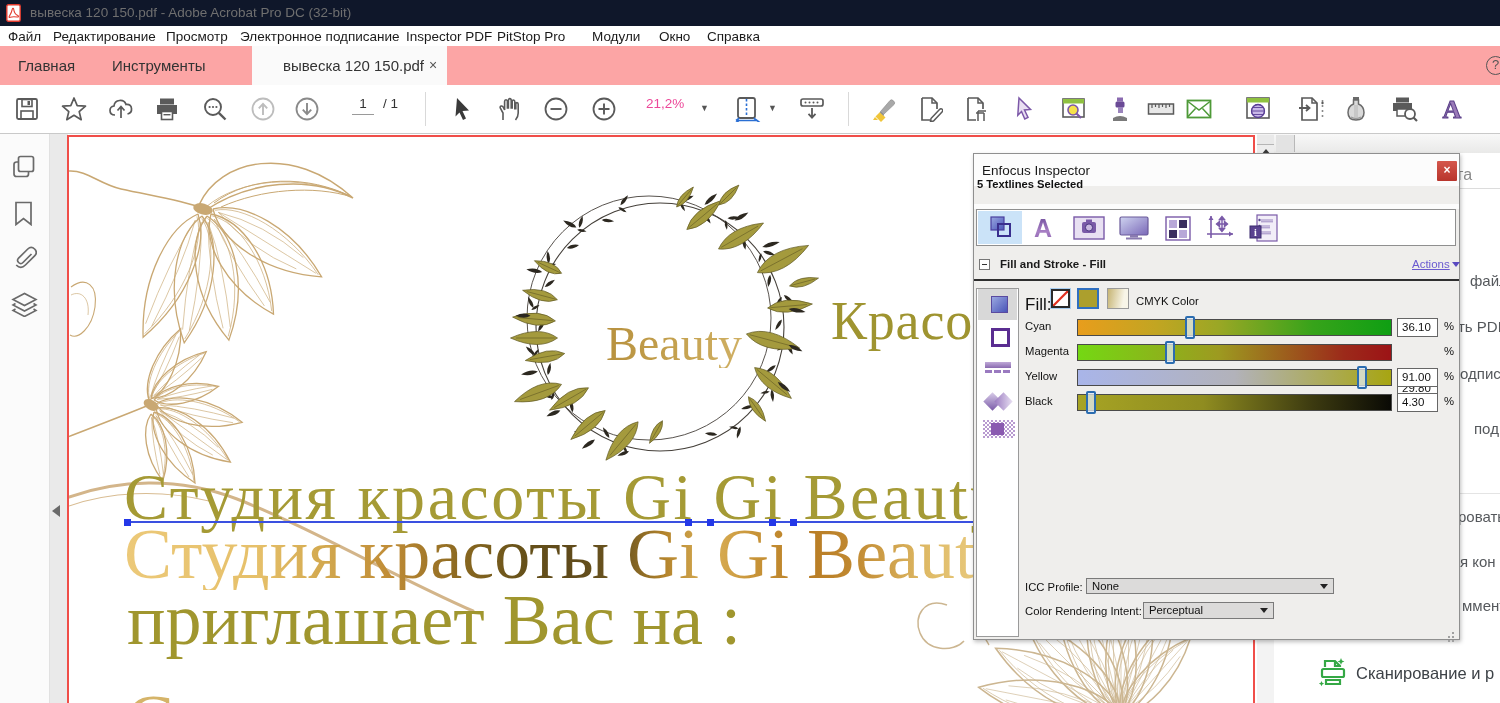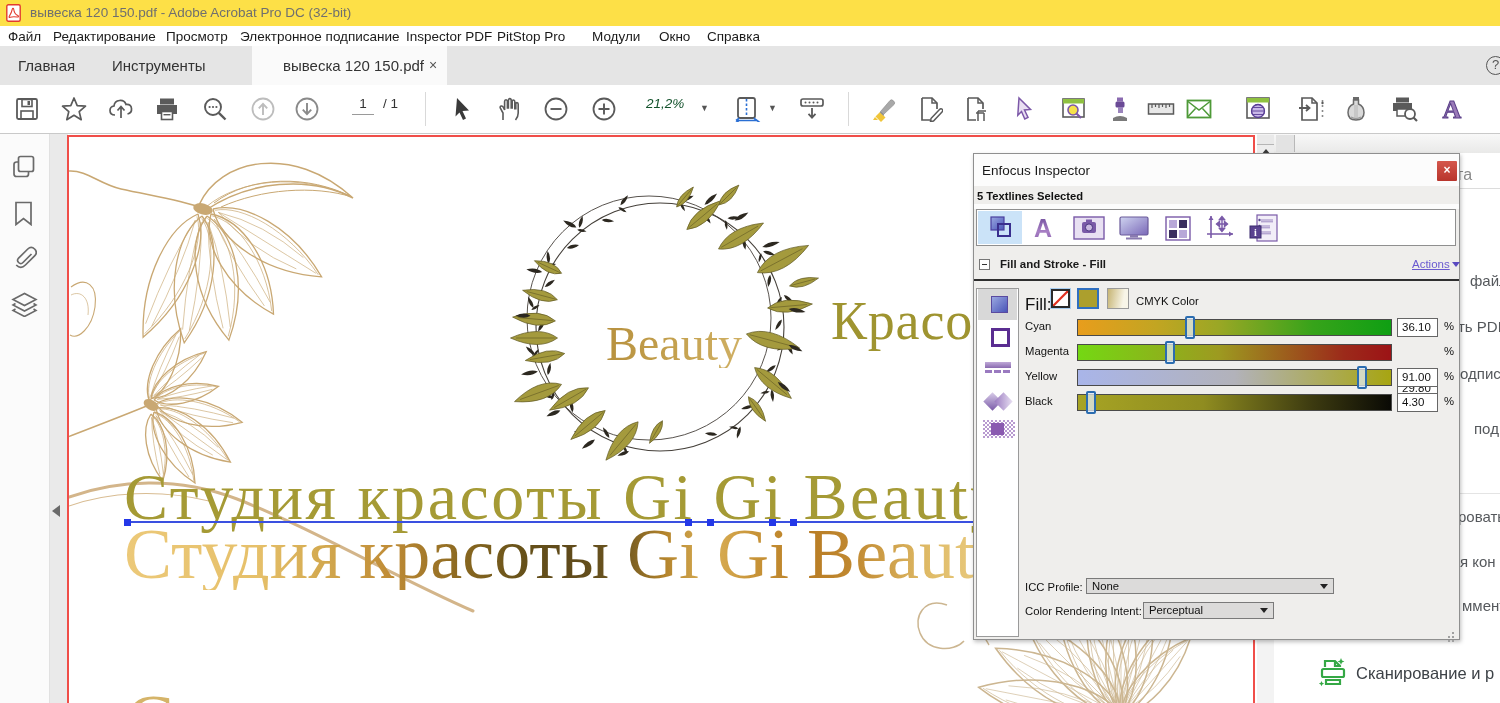--- a/index.html
+++ b/index.html
@@ -1,25 +1,25 @@
 <!DOCTYPE html>
 <html><head>
 <meta charset="utf-8">
 <style>
   html,body{margin:0;padding:0;}
   body{width:1500px;height:703px;overflow:hidden;position:relative;
        font-family:"Liberation Sans",sans-serif;background:#fff;}
   .abs{position:absolute;white-space:nowrap;}
   .ip{position:absolute;white-space:nowrap;}
   
-  #titlebar{left:0;top:0;width:1500px;height:26px;background:#fde047;}
+  #titlebar{left:0;top:0;width:1500px;height:26px;background:#0f172a;}
   #titletext{left:30px;top:5px;font-size:13.5px;color:#6f6f6f;}
   #menubar{left:0;top:26px;width:1500px;height:20px;background:#fff;}
   .mi{position:absolute;top:3px;font-size:13.5px;color:#1a1a1a;}
-  #tabbar{left:0;top:46px;width:1500px;height:39px;background:#e5e5e5;}
+  #tabbar{left:0;top:46px;width:1500px;height:39px;background:#fca5a5;}
   .tabtxt{position:absolute;top:11px;font-size:15px;color:#333;}
   #activetab{position:absolute;left:252px;top:0;width:195px;height:39px;background:#fafafa;}
   #toolbar{left:0;top:85px;width:1500px;height:48px;background:#fff;border-bottom:1px solid #c9c9c9;}
   .tsep{position:absolute;top:7px;width:1px;height:34px;background:#d9d9d9;}
   
   #sidebar{left:0;top:134px;width:49px;height:569px;background:#fbfbfb;border-right:1px solid #e1e1e1;}
   #gutter{left:50px;top:134px;width:18px;height:569px;background:#eaeaea;}
   #page{left:67px;top:135px;width:1188px;height:568px;background:#fff;border:2px solid #f04e49;border-bottom:none;box-sizing:border-box;overflow:hidden;}
   #scrollstrip{left:1257px;top:134px;width:17px;height:569px;background:#f3f3f3;}
   #rightpanel{left:1274px;top:134px;width:226px;height:569px;background:#fff;}
@@ -109,21 +109,21 @@
         <path d="M8 24 L8 17 L5.5 12.5 Q4.5 10.5 6.2 10 Q7.6 9.7 8.4 11.5 L9.6 14 L9.6 5.5 Q9.6 3.8 11 3.8 Q12.4 3.8 12.4 5.6 L12.4 12 L13.4 12 L13.4 4.4 Q13.4 2.6 14.8 2.6 Q16.2 2.6 16.2 4.5 L16.2 12 L17.2 12 L17.2 5.6 Q17.2 4 18.5 4 Q19.8 4 19.8 5.8 L19.8 12.6 L20.8 12.6 L20.8 8.2 Q20.8 6.6 22 6.6 Q23.2 6.6 23.2 8.3 L23.2 17 Q23.2 21 20.5 24" fill="none" stroke="#5a5a5a" stroke-width="1.6"></path>
       </svg></div>
     <div class="abs" style="left:543px;top:11px;"><svg width="26" height="26" viewBox="0 0 26 26" xmlns="http://www.w3.org/2000/svg">
         <circle cx="13" cy="13" r="10.5" fill="none" stroke="#5a5a5a" stroke-width="1.8"></circle>
         <path d="M7.5 13 L18.5 13" stroke="#5a5a5a" stroke-width="1.9"></path>
       </svg></div>
     <div class="abs" style="left:591px;top:11px;"><svg width="26" height="26" viewBox="0 0 26 26" xmlns="http://www.w3.org/2000/svg">
         <circle cx="13" cy="13" r="10.5" fill="none" stroke="#5a5a5a" stroke-width="1.8"></circle>
         <path d="M7.5 13 L18.5 13 M13 7.5 L13 18.5" stroke="#5a5a5a" stroke-width="1.9"></path>
       </svg></div>
-    <div class="abs" style="left:646px;top:11px;font-size:13.5px;color:#14532d;font-style:italic;">21,2%</div>
+    <div class="abs" style="left:646px;top:11px;font-size:13.5px;color:#ec4899;">21,2%</div>
     <div class="abs" style="left:700px;top:18px;font-size:9px;color:#555;">▼</div>
     <div class="abs" style="left:735px;top:11px;"><svg width="26" height="26" viewBox="0 0 26 26" xmlns="http://www.w3.org/2000/svg">
         <rect x="3" y="2" width="17" height="20" rx="2" fill="none" stroke="#5a5a5a" stroke-width="1.8"></rect>
         <path d="M11.5 3 v18" stroke="#2a6fd4" stroke-width="1.6" stroke-dasharray="2.5 2"></path>
         <path d="M1 24.5 h21 M1 24.5 l3.2 -2.4 M1 24.5 l3.2 2.4 M22 24.5 l-3.2 -2.4 M22 24.5 l3.2 2.4" stroke="#2a6fd4" stroke-width="1.6" fill="none"></path>
       </svg></div>
     <div class="abs" style="left:768px;top:18px;font-size:9px;color:#555;">▼</div>
     <div class="abs" style="left:799px;top:12px;"><svg width="26" height="24" viewBox="0 0 26 24" xmlns="http://www.w3.org/2000/svg">
         <rect x="2" y="2" width="22" height="7" rx="2" fill="none" stroke="#5a5a5a" stroke-width="1.7"></rect>
         <circle cx="6.5" cy="5.5" r="1" fill="#5a5a5a"></circle>
@@ -434,20 +434,21 @@
     <div class="doc serif" style="left:762px;top:157px;font-size:54px;letter-spacing:0.8px;color:#9f9430;">Красоты</div>
     <div class="doc serif" style="left:520px;top:183px;width:170px;text-align:center;font-size:48px;background:linear-gradient(90deg,#b48d3a,#c6a351 55%,#d2b369);-webkit-background-clip:text;color:transparent;">Beauty</div>
     <div class="doc serif" id="lineA" style="left:55px;top:327px;font-size:66px;letter-spacing:2.54px;color:#a59a35;">Студия красоты Gi Gi Beauty</div>
     <div class="abs" style="left:55px;top:384px;width:1131px;height:2px;background:#3a50e0;"></div>
     <div class="selsq" style="left:55px;"></div>
     <div class="selsq" style="left:616px;"></div>
     <div class="selsq" style="left:638px;"></div>
     <div class="selsq" style="left:700px;"></div>
     <div class="selsq" style="left:721px;"></div>
     <div class="doc serif" id="lineB" style="left:55px;top:381px;font-size:72px;background:linear-gradient(90deg,#ecc979 0%,#e6c06a 15%,#d4aa50 22%,#c08c36 30%,#8a6820 38%,#66511a 45%,#5f4a1a 50%,#6b5520 56%,#b4842c 61%,#dab058 66%,#c89438 71%,#b87c24 77%,#c08830 82%,#e0bc68 91%,#eed28c 100%);-webkit-background-clip:text;color:transparent;">Студия красоты Gi Gi Beauty</div>
+    <div class="doc serif" id="lineC" style="left:58px;top:447px;font-size:72px;color:#a0962e;">приглашает Вас на :</div>
     <div class="doc serif" style="left:57px;top:547px;font-size:72px;color:#d5b469;">Студия красоты</div>
   </div>
   <div class="abs" id="scrollstrip">
 <div class="abs" style="left:0px;top:1px;width:17px;height:9px;background:#e9e9e9;border-bottom:1px solid #b5b5b5;"></div>
 <div class="abs" style="left:0px;top:11px;width:17px;height:9px;background:#ededed;"></div>
 <div class="abs" style="left:4px;top:15px;width:0;height:0;border-left:5px solid transparent;border-right:5px solid transparent;border-bottom:6px solid #3a3a3a;"></div>
 </div>
   <div class="abs" id="rightpanel">
 <div class="abs" style="left:0;top:0;width:226px;height:19px;background:linear-gradient(#f8f8f8,#e9e9e8);"></div>
 <div class="abs" style="left:2px;top:1px;width:18px;height:17px;background:#e3e3e3;border-right:1px solid #b8b8b8;"></div>
@@ -471,21 +472,21 @@
         <path d="M23 1 l1 2.4 2.4 1 -2.4 1 -1 2.4 -1 -2.4 -2.4 -1 2.4 -1 Z" fill="#35a845"></path>
         <path d="M3.5 24 l0.8 1.8 1.8 0.8 -1.8 0.8 -0.8 1.8 -0.8 -1.8 -1.8 -0.8 1.8 -0.8 Z" fill="#35a845"></path>
       </svg></div>
 <div class="abs" style="left:82px;top:530px;font-size:16.5px;color:#3d4247;">Сканирование и р</div>
 </div>
   <div class="abs" id="inspector">
 <div class="ip" style="left:0;top:0;width:485px;height:32px;background:#fcfcfc;"></div>
 <div class="ip" style="left:8px;top:9px;font-size:13.5px;color:#1a1a1a;">Enfocus Inspector</div>
 <div class="ip" style="left:463px;top:7px;width:20px;height:20px;background:linear-gradient(#d4574c,#b8352c);border-radius:1px;color:#fff;font-size:12px;font-weight:bold;text-align:center;line-height:19px;">×</div>
 <div class="ip" style="left:0;top:32px;width:485px;height:18px;background:#efeeec;"></div>
-<div class="ip" style="left:3px;top:36px;font-size:11.2px;font-weight:bold;color:#111;">5 Textlines Selected</div>
+<div class="ip" style="left:3px;top:24px;font-size:11.2px;font-weight:bold;color:#111;">5 Textlines Selected</div>
 <div class="ip" style="left:0;top:50px;width:485px;height:5px;background:#fcfcfc;"></div>
 <div class="ip" id="icobox" style="left:2px;top:55px;width:480px;height:37px;background:#fff;border:1px solid #8f8f8f;box-sizing:border-box;">
   <div class="ip" style="left:1px;top:1px;width:44px;height:33px;background:#cbe3f8;"></div>
   <div class="ip" style="left:12px;top:5px;"><svg width="24" height="24" viewBox="0 0 24 24">
           <rect x="2" y="2" width="13" height="13" fill="url(#gb1)" stroke="#4a3f9e" stroke-width="1.2"></rect>
           <rect x="9" y="9" width="12" height="12" fill="none" stroke="#3a2f8e" stroke-width="2"></rect>
           <defs>
             <linearGradient id="gb1" x1="0" y1="0" x2="1" y2="1">
               <stop offset="0" stop-color="#9aa8e0"></stop>
               <stop offset="1" stop-color="#4a55b8"></stop>

